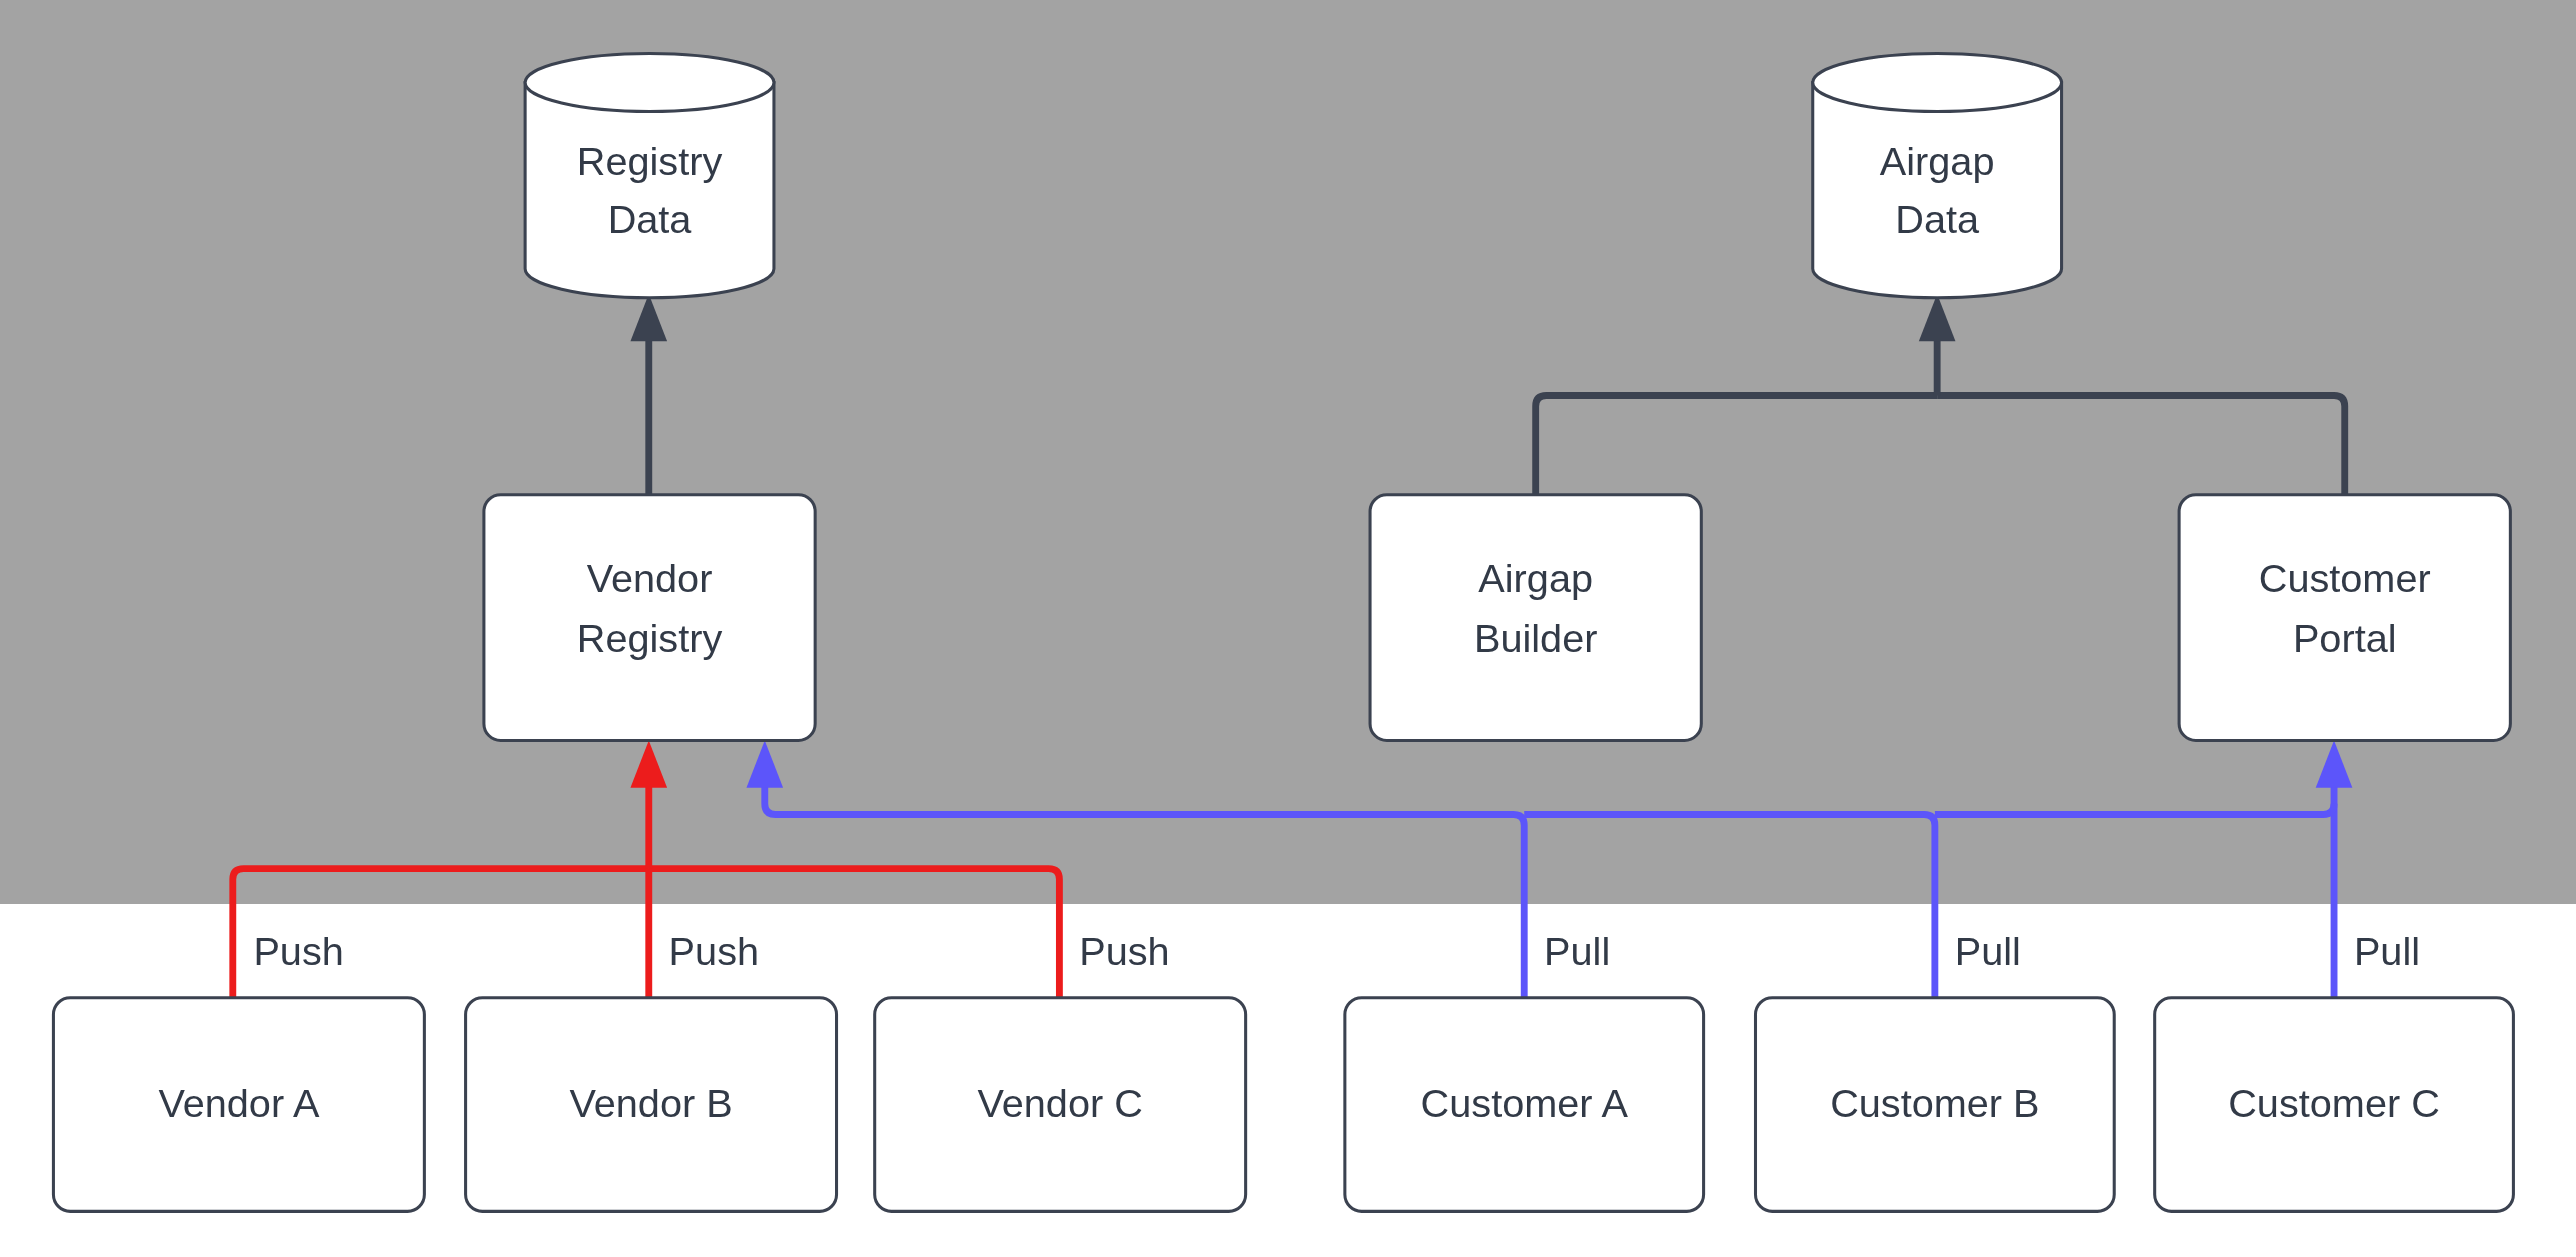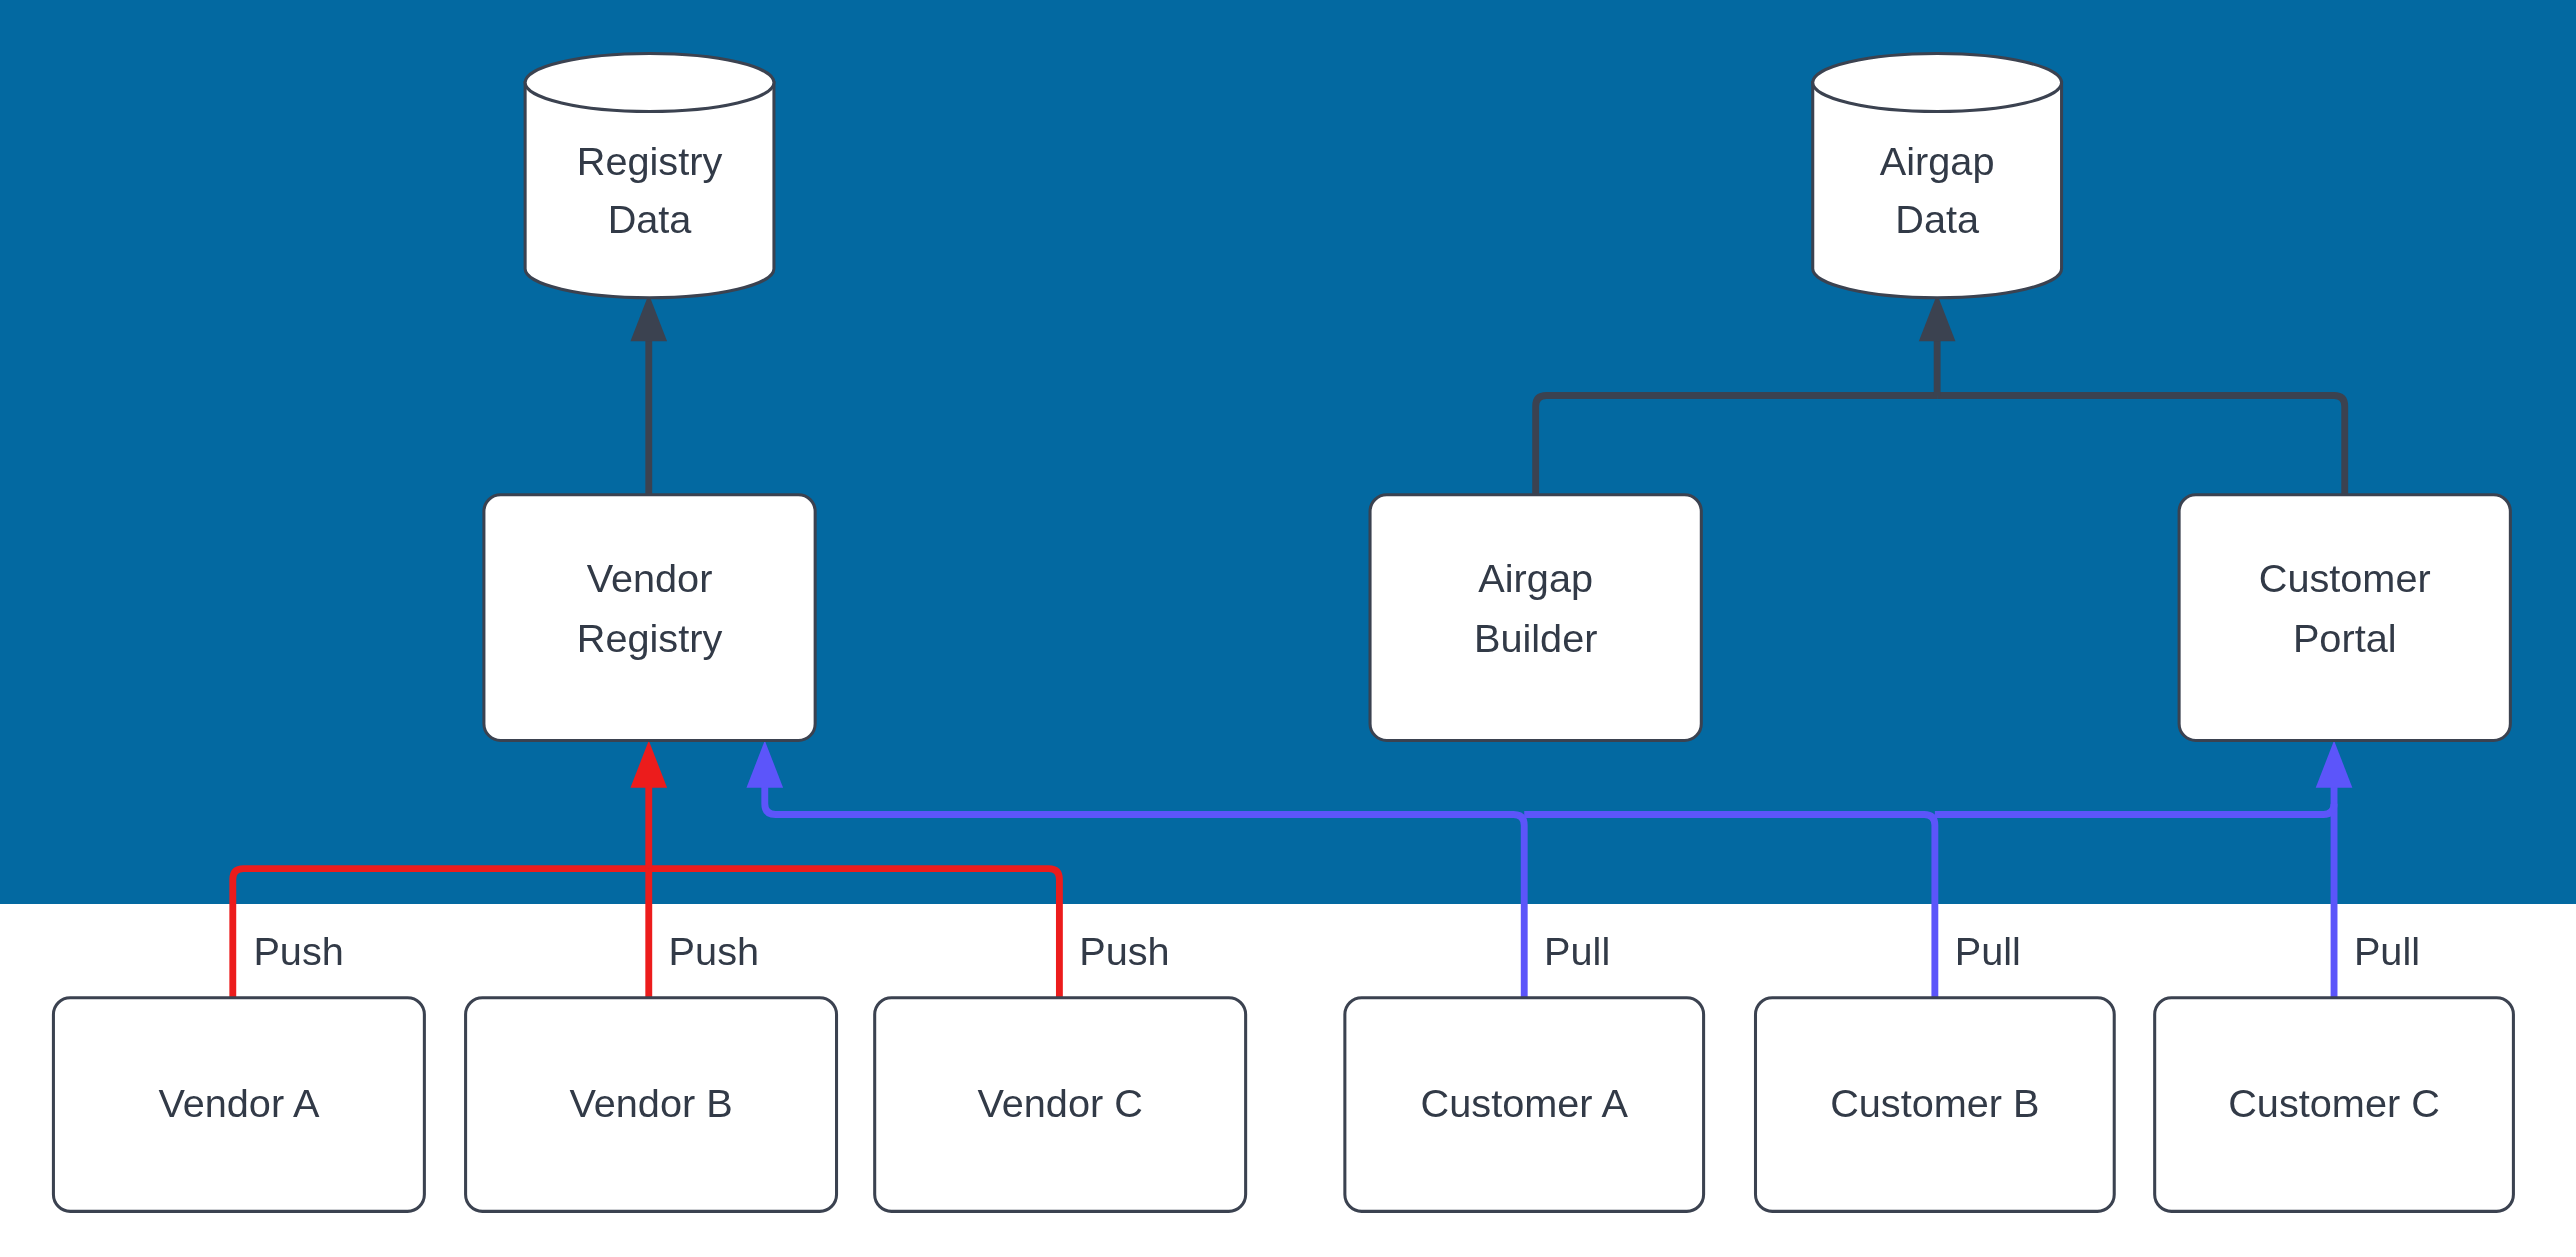--- a/index.html
+++ b/index.html
@@ -10,21 +10,21 @@
   body {
     width: 2576px;
     height: 1258px;
     font-family: "Liberation Sans", sans-serif;
     overflow: hidden;
   }
   #diagram-root {
     position: relative;
     width: 2576px;
     height: 904px;
-    background: #0369a1;
+    background: #a3a3a3;
   }
   svg.diagram {
     display: block;
     width: 2576px;
     height: 1258px;
   }
   .node-shape {
     fill: #ffffff;
     stroke: #3b4250;
     stroke-width: 4;

